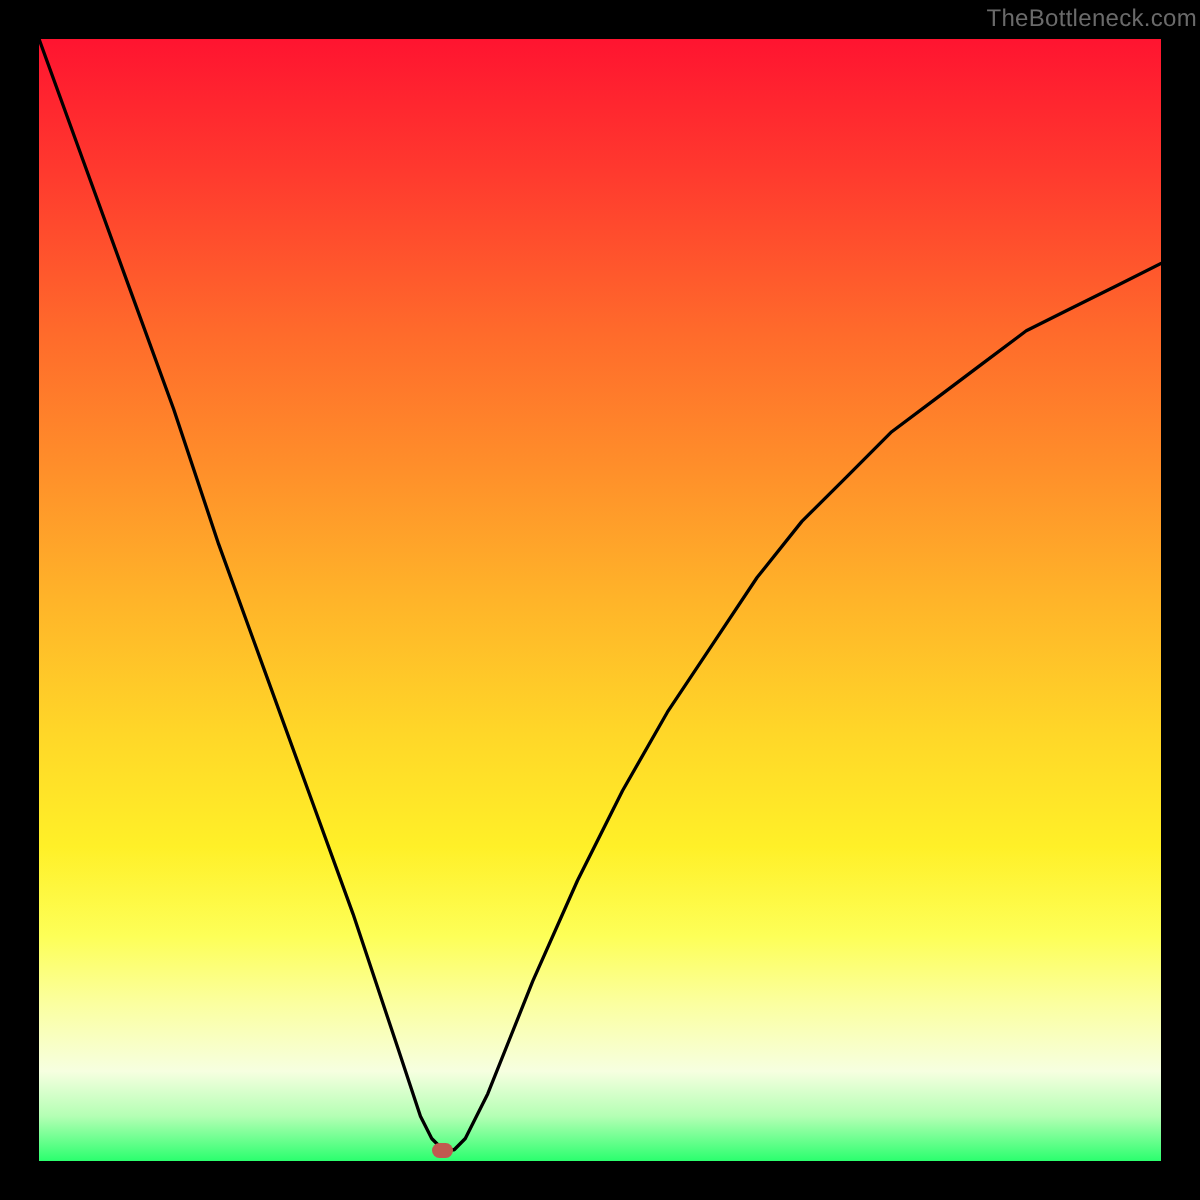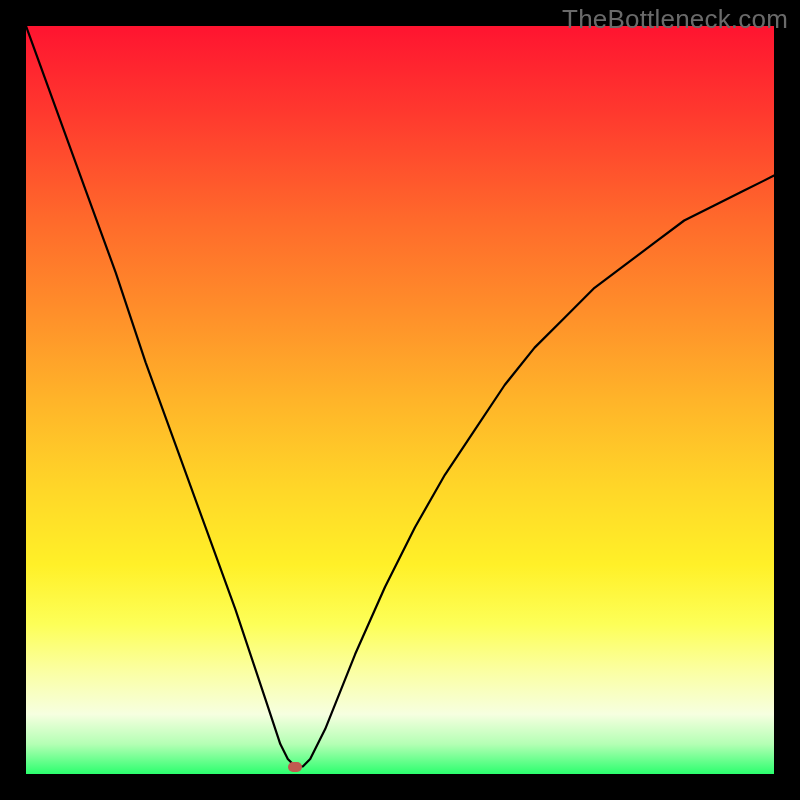--- a/index.html
+++ b/index.html
@@ -43,23 +43,23 @@
       #2bff6e 100%
     );
   }
   .curve-svg {
     position: absolute;
     inset: 0;
   }
   .watermark {
     position: absolute;
     top: 4px;
-    right: 12px;
+    right: 2px;
     color: #6a6a6a;
-    font-size: 26px;
+    font-size: 16px;
     letter-spacing: 0.2px;
     font-family: Arial, Helvetica, sans-serif;
   }
   .marker {
     position: absolute;
     width: 14px;
     height: 10px;
     background: #c15a50;
     border-radius: 5px / 5px;
   }

